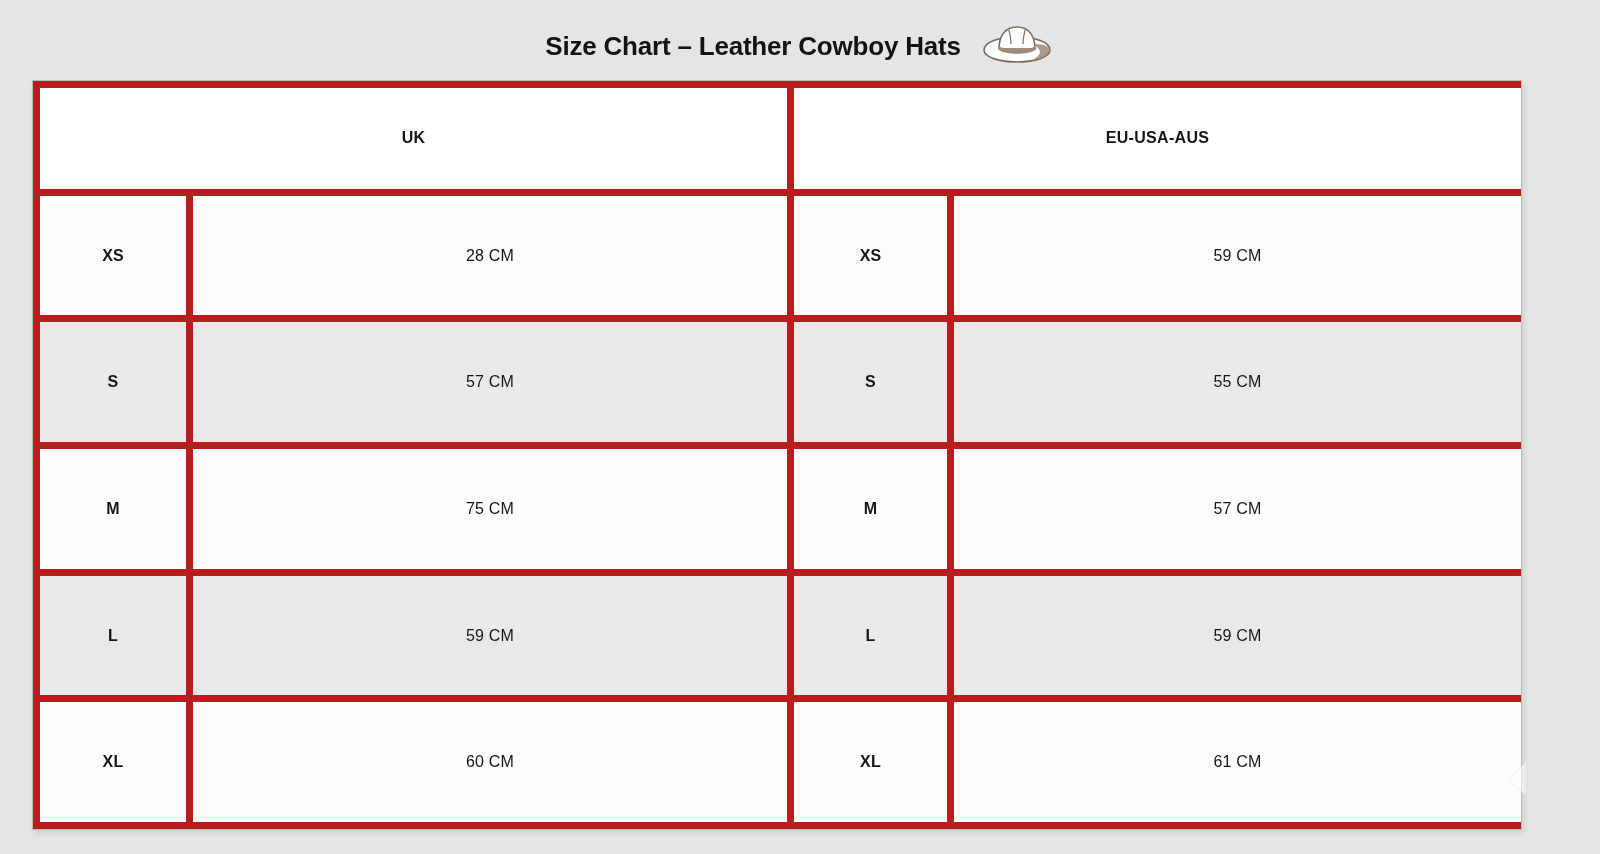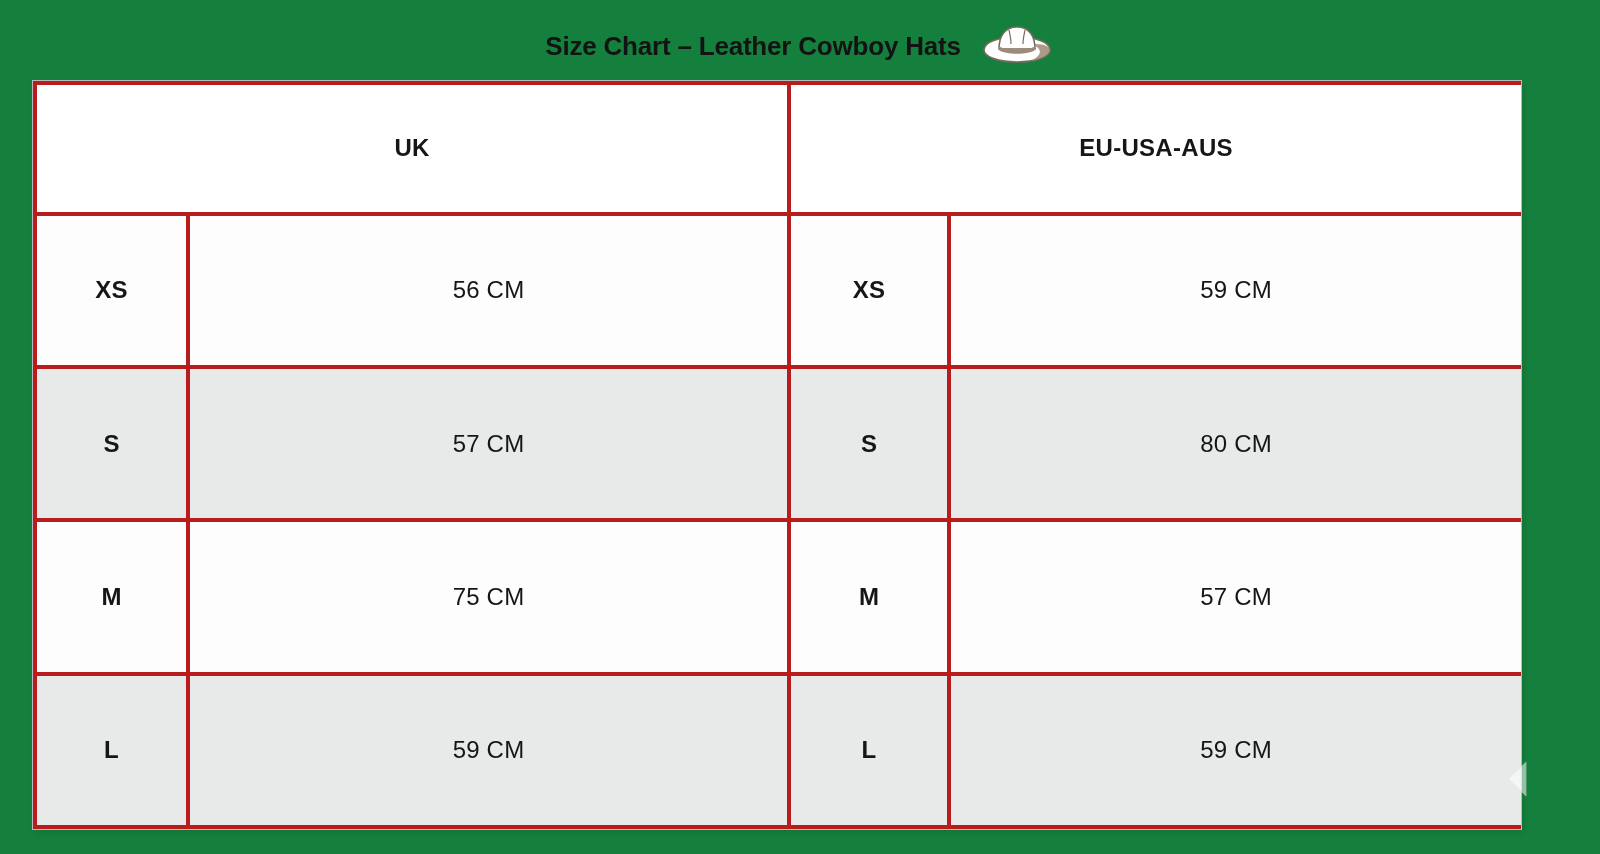--- a/index.html
+++ b/index.html
@@ -9,21 +9,21 @@
     height: 854px;
     background: #fdfdfc;
     font-family: "Liberation Sans", sans-serif;
     overflow: hidden;
   }
 
   #page {
     position: relative;
     width: 1600px;
     height: 854px;
-    background: #15803d;
+    background: #e5e5e5;
     text-decoration: underline;
   }
 
   
   .title-bar {
     position: absolute;
     top: 22px;
     left: 0;
     width: 1600px;
     display: flex;
@@ -54,24 +54,24 @@
   }
 
   table.size-table {
     width: 100%;
     height: 100%;
     border-collapse: collapse;
     table-layout: fixed;
   }
   table.size-table td,
   table.size-table th {
-    border: 4px solid #b91c1c;
+    border: 7px solid #b91c1c;
     text-align: center;
     vertical-align: middle;
-    font-size: 24px;
+    font-size: 16px;
     color: #161616;
     padding: 16px;
   }
 
   
   col.c1 { width: 153px; }
   col.c2 { width: 601px; }
   col.c3 { width: 160px; }
   col.c4 { width: 574px; }
 
@@ -159,46 +159,52 @@
       <tbody>
 
         <tr class="region-row">
           <td class="region-cell" colspan="2">UK</td>
           <td class="region-cell" colspan="2">EU-USA-AUS</td>
         </tr>
 
 
         <tr class="data-row row-white">
           <td class="size-cell">XS</td>
-          <td class="meas-cell">56 CM</td>
+          <td class="meas-cell">28 CM</td>
           <td class="size-cell">XS</td>
           <td class="meas-cell">59 CM</td>
         </tr>
 
         <tr class="data-row row-gray">
           <td class="size-cell">S</td>
           <td class="meas-cell">57 CM</td>
           <td class="size-cell">S</td>
-          <td class="meas-cell">80 CM</td>
+          <td class="meas-cell">55 CM</td>
         </tr>
 
         <tr class="data-row row-white">
           <td class="size-cell">M</td>
           <td class="meas-cell">75 CM</td>
           <td class="size-cell">M</td>
           <td class="meas-cell">57 CM</td>
         </tr>
 
         <tr class="data-row row-gray">
           <td class="size-cell">L</td>
           <td class="meas-cell">59 CM</td>
           <td class="size-cell">L</td>
           <td class="meas-cell">59 CM</td>
         </tr>
 
+        <tr class="data-row row-white">
+          <td class="size-cell">XL</td>
+          <td class="meas-cell">60 CM</td>
+          <td class="size-cell">XL</td>
+          <td class="meas-cell">61 CM</td>
+        </tr>
 
 
       </tbody>
     </table>
   </div>
 
   <div class="scroll-chevron">
     <svg width="46" height="46" viewBox="0 0 46 46" aria-hidden="true">
       <path d="M30 6 L12 23 L30 40 Z" fill="#ffffff" stroke="#e3e3e3" stroke-width="1"></path>
     </svg>

